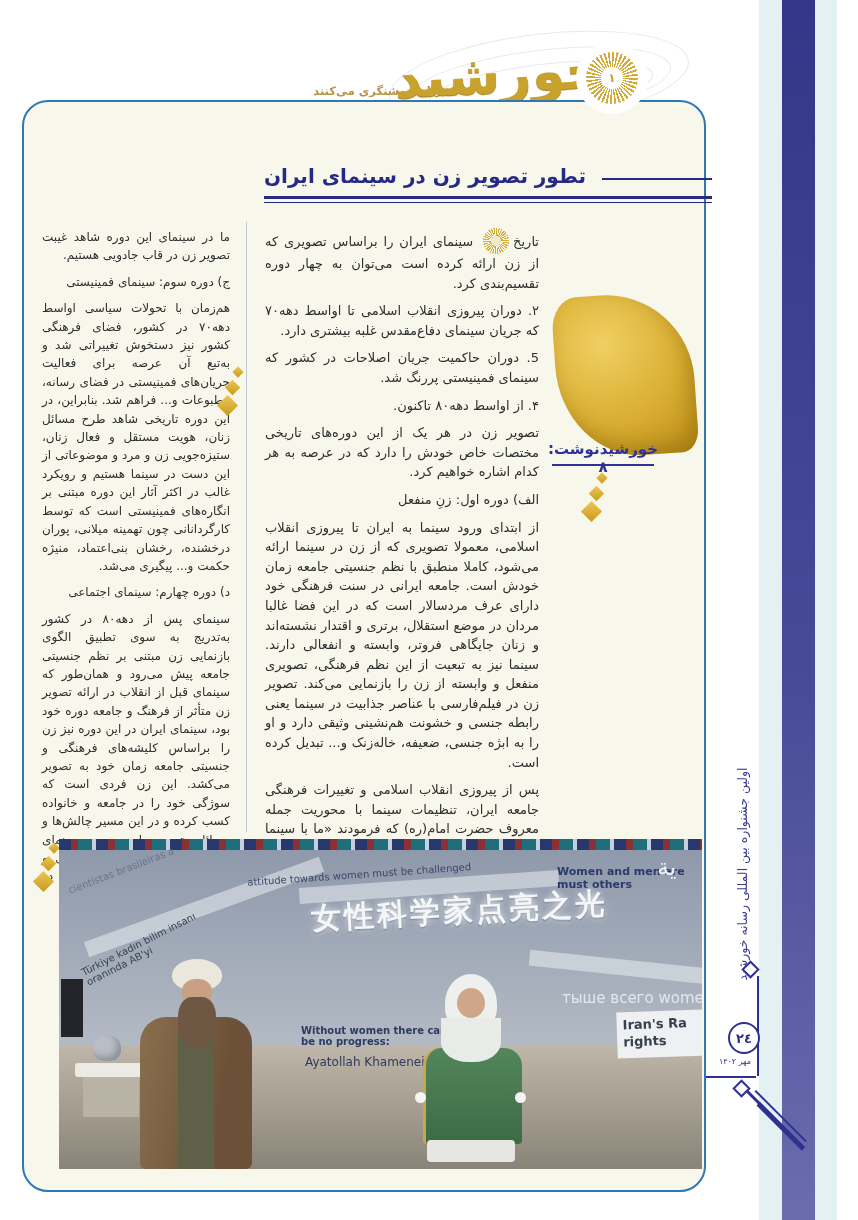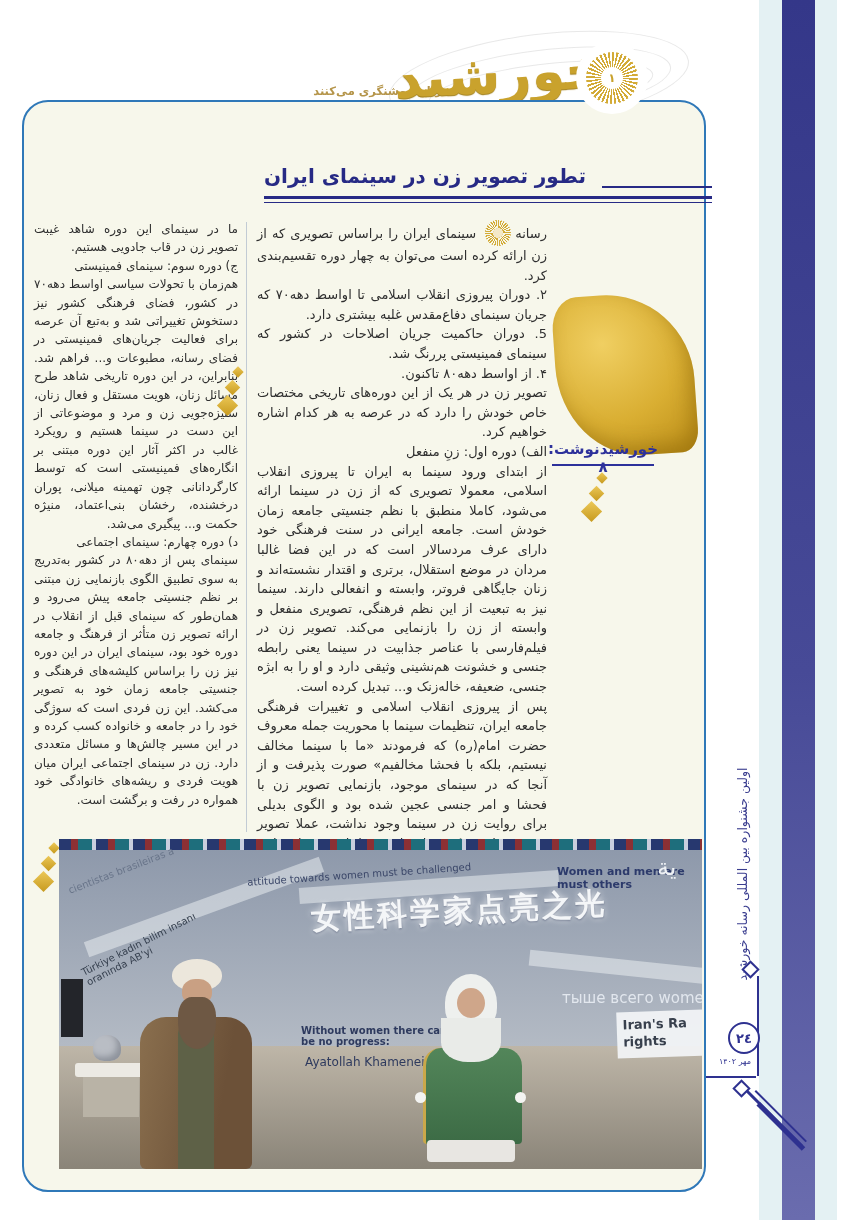--- a/index.html
+++ b/index.html
@@ -43,29 +43,29 @@
       background:repeating-conic-gradient(#d3ab37 0deg 5deg,rgba(211,171,55,0) 5deg 10deg);
       display:flex;align-items:center;justify-content:center;}
   .emblem .sun-core{width:22px;height:22px;border-radius:50%;background:#fff;color:#c9a22d;
       font-size:12px;font-weight:bold;display:flex;align-items:center;justify-content:center;}
 
   
   .card{position:absolute;left:22px;top:100px;width:680px;height:1088px;background:#f7f7eb;
       border:2px solid #2f78b8;border-radius:26px;z-index:1;}
 
   .title-block{position:absolute;left:240px;top:62px;width:448px;}
-  .title-row{display:flex;align-items:flex-end;gap:16px;}
+  .title-row{display:flex;align-items:center;gap:16px;}
   .page-title{color:#272a85;font-size:20px;font-weight:bold;direction:rtl;white-space:nowrap;}
   .title-tail{flex:1;height:2px;background:#272a85;margin-top:6px;}
   .rule-a{height:3px;background:#272a85;margin-top:8px;}
   .rule-b{height:1px;background:#272a85;margin-top:3px;}
 
   
   .col{position:absolute;direction:rtl;color:#2f2f2f;text-align:justify;}
-  .col p{margin:0;}
+  .col p{margin:8px;}
   .col-mid{left:233px;top:118px;width:290px;font-size:13px;line-height:19.6px;}
   .col-left{left:10px;top:118px;width:204px;font-size:12px;line-height:18.4px;}
   .col-divider{position:absolute;left:222px;top:120px;width:1px;height:610px;background:#c2cbd4;}
 
   .inline-sun{display:inline-block;width:26px;height:26px;border-radius:50%;vertical-align:-8px;margin:0 4px;
       background:repeating-conic-gradient(#d3ab37 0deg 6deg,rgba(211,171,55,0) 6deg 12deg);position:relative;}
   .inline-sun::after{content:"";position:absolute;left:8px;top:8px;width:10px;height:10px;border-radius:50%;background:#f4e9c8;}
 
   
   .gold-shape{position:absolute;left:532px;top:192px;width:138px;height:162px;
@@ -174,21 +174,21 @@
         <div class="page-title">تطور تصویر زن در سینمای ایران</div>
         <div class="title-tail"></div>
       </div>
       <div class="rule-a"></div>
       <div class="rule-b"></div>
     </div>
 
     <div class="col-divider"></div>
 
     <div class="col col-mid">
-      <p><span>رسانه</span><span class="inline-sun"></span> <span>سینمای ایران را براساس تصویری که از زن ارائه کرده است می‌توان به چهار دوره تقسیم‌بندی کرد.</span></p>
+      <p><span>تاریخ</span><span class="inline-sun"></span> <span>سینمای ایران را براساس تصویری که از زن ارائه کرده است می‌توان به چهار دوره تقسیم‌بندی کرد.</span></p>
       <div>
 
           <p>۲. دوران پیروزی انقلاب اسلامی تا اواسط دهه۷۰ که جریان سینمای دفاع‌مقدس غلبه بیشتری دارد.</p>
           <p>5. دوران حاکمیت جریان اصلاحات در کشور که سینمای فمینیستی پررنگ شد.</p>
           <p>۴. از اواسط دهه۸۰ تاکنون.</p>
           <p>تصویر زن در هر یک از این دوره‌های تاریخی مختصات خاص خودش را دارد که در عرصه به هر کدام اشاره خواهیم کرد.</p>
           <p>الف) دوره اول: زنِ منفعل</p>
           <p>از ابتدای ورود سینما به ایران تا پیروزی انقلاب اسلامی، معمولا تصویری که از زن در سینما ارائه می‌شود، کاملا منطبق با نظم جنسیتی جامعه زمان خودش است. جامعه ایرانی در سنت فرهنگی خود دارای عرف مردسالار است که در این فضا غالبا مردان در موضع استقلال، برتری و اقتدار نشسته‌اند و زنان جایگاهی فروتر، وابسته و انفعالی دارند. سینما نیز به تبعیت از این نظم فرهنگی، تصویری منفعل و وابسته از زن را بازنمایی می‌کند. تصویر زن در فیلم‌فارسی با عناصر جذابیت در سینما یعنی رابطه جنسی و خشونت هم‌نشینی وثیقی دارد و او را به ابژه جنسی، ضعیفه، خاله‌زنک و... تبدیل کرده است.</p>
           <p>پس از پیروزی انقلاب اسلامی و تغییرات فرهنگی جامعه ایران، تنظیمات سینما با محوریت جمله معروف حضرت امام(ره) که فرمودند «ما با سینما مخالف نیستیم، بلکه با فحشا مخالفیم» صورت پذیرفت و از آنجا که در سینمای موجود، بازنمایی تصویر زن با فحشا و امر جنسی عجین شده بود و الگوی بدیلی برای روایت زن در سینما وجود نداشت، عملا تصویر زن در فرایند سکس‌زدایی از سینما تا حد بسیار زیادی حذف شد و</p>
         </div>

